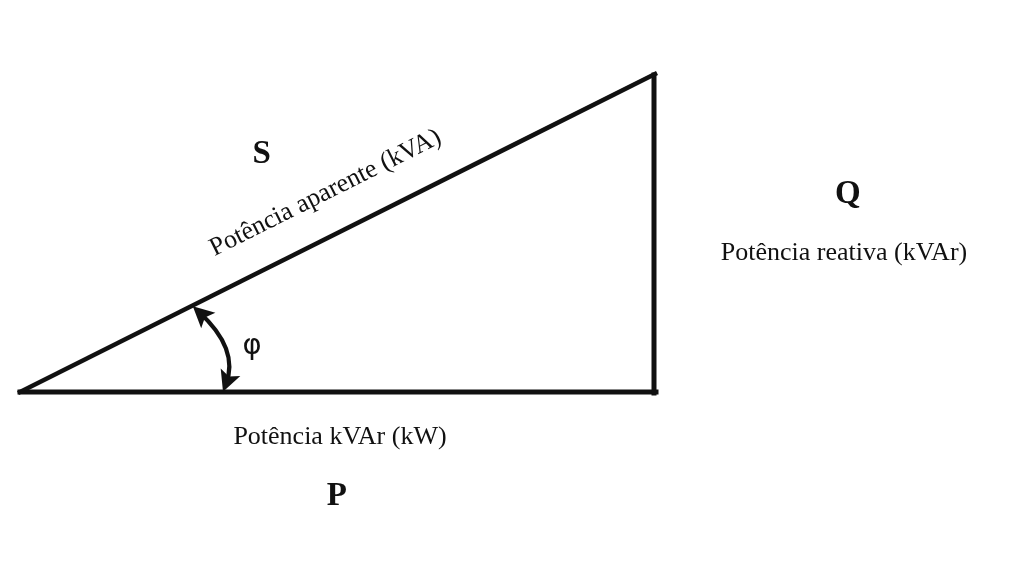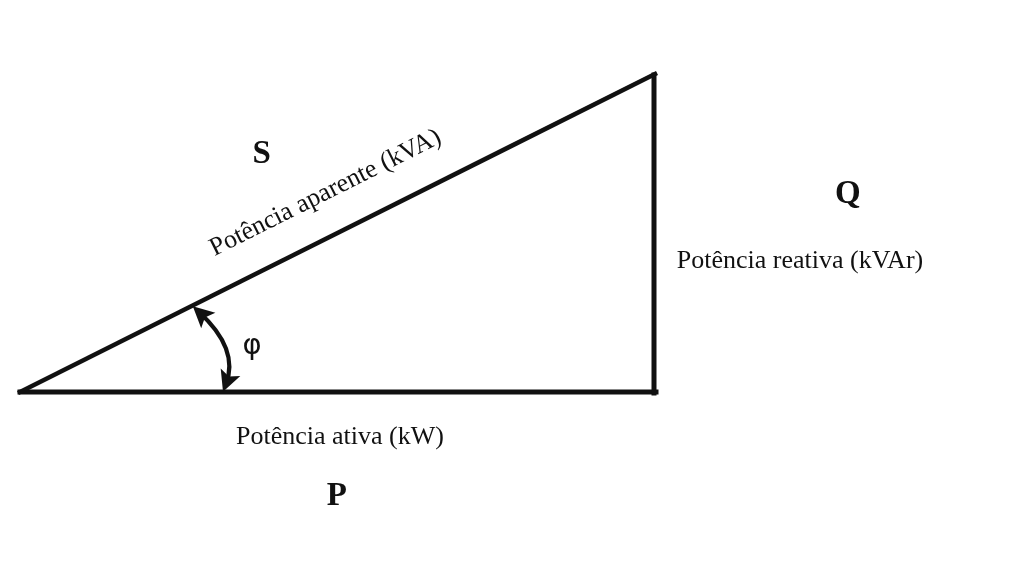--- a/index.html
+++ b/index.html
@@ -78,19 +78,19 @@
   </svg>
 
   <div class="label label-centered phi" style="left:252px; top:344px;">φ</div>
 
   <div class="label label-centered sym" style="left:262px; top:152px;">S</div>
 
   <div id="label-s-desc" class="label desc" style="left: 325px; top: 192px; transform: translate(-50%, -50%) rotate(-26.6deg);">Potência aparente (kVA)</div>
 
   <div class="label label-centered sym" style="left:848px; top:192px;">Q</div>
 
-  <div class="label label-centered desc" style="left:800px; top:252px;margin-top:8px;">Potência reativa (kVAr)</div>
+  <div class="label label-centered desc" style="left:844px; top:252px;">Potência reativa (kVAr)</div>
 
-  <div class="label label-centered desc" style="left:340px; top:436px;">Potência ativa (kW)</div>
+  <div class="label label-centered desc" style="left:340px; top:436px;">Potência kVAr (kW)</div>
 
   <div class="label label-centered sym" style="left:337px; top:494px;">P</div>
 
 </div>
 
 </body></html>

